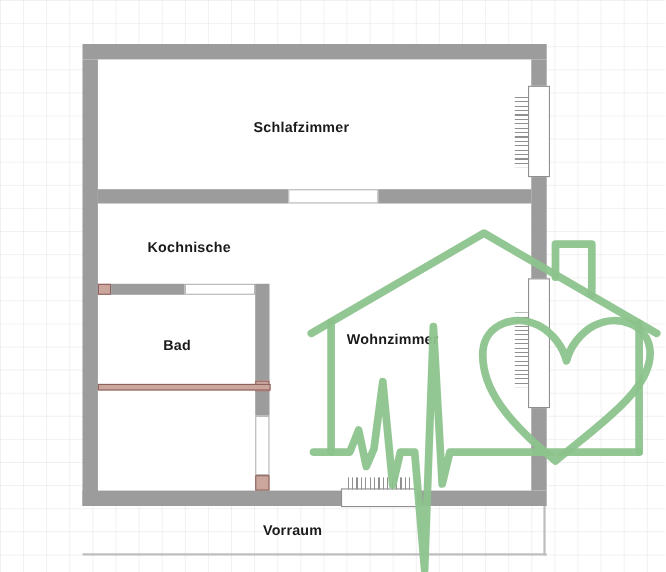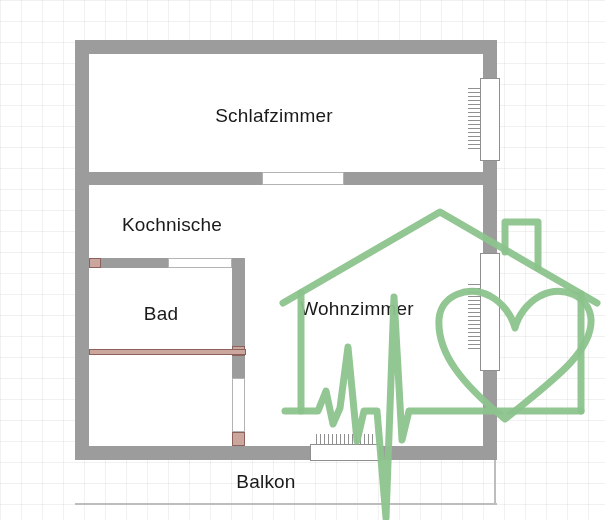--- a/index.html
+++ b/index.html
@@ -13,21 +13,21 @@
     font-family:"Liberation Sans", sans-serif;
   }
   .floor{position:absolute;background:#fff;}
   .wall{position:absolute;background:var(--wall,#9c9c9c);}
   .opening{position:absolute;background:#fff;border:1px solid #b3b3b3;box-sizing:border-box;}
   .window{position:absolute;background:#fff;border:1px solid #8f8f8f;box-sizing:border-box;}
   .radiator-h{position:absolute;background:repeating-linear-gradient(to bottom,#909090 0 1px,transparent 1px,transparent 4px);}
   .radiator-v{position:absolute;background:repeating-linear-gradient(to right,#909090 0 1px,transparent 1px,transparent 4px);}
   .red{position:absolute;background:var(--door-fill,#cba69d);border:1px solid var(--door-frame,#8d615c);box-sizing:border-box;}
   .thin{position:absolute;background:#bdbdbd;}
-  .room-label{position:absolute;color:var(--label-text,#1a1a1a);font-size:19px;line-height:17px;text-align:center;letter-spacing:.2px;}
+  .room-label{position:absolute;color:var(--label-text,#1a1a1a);font-size:13px;line-height:17px;text-align:center;letter-spacing:.2px;font-weight:bold;}
   .wm{position:absolute;left:0;top:0;width:605px;height:520px;pointer-events:none;}
   .wm path{fill:none;stroke:var(--watermark-green,#8cc38c);stroke-width:7;stroke-linecap:round;stroke-linejoin:round;opacity:.95;}
 </style>
 </head>
 <body>
 
 <div class="canvas">
 
   <div class="floor" style="left:89px;top:54px;width:394px;height:392px;"></div>
 
@@ -61,21 +61,21 @@
   <div class="window" style="left:310px;top:444px;width:70px;height:17px;"></div>
   <div class="radiator-v" style="left:316px;top:434px;width:58px;height:11px;"></div>
 
   <div class="thin" style="left:75px;top:503px;width:422px;height:2px;"></div>
   <div class="thin" style="left:494px;top:460px;width:2px;height:45px;"></div>
 
   <div class="room-label" style="left:199px;top:107px;width:150px;">Schlafzimmer</div>
   <div class="room-label" style="left:107px;top:216px;width:130px;">Kochnische</div>
   <div class="room-label" style="left:131px;top:305px;width:60px;text-align:center;">Bad</div>
   <div class="room-label" style="left:294px;top:300px;width:126px;">Wohnzimmer</div>
-  <div class="room-label" style="left:226px;top:473px;width:80px;">Balkon</div>
+  <div class="room-label" style="left:226px;top:473px;width:80px;">Vorraum</div>
 
   <svg class="wm" viewBox="0 0 605 520" xmlns="http://www.w3.org/2000/svg">
     <path d="M283 303 L440 212 L597 303"></path>
     <path d="M505 252 V222 H538 V268"></path>
     <path d="M301 293 V411"></path>
     <path d="M581 294 V411"></path>
     <path d="M285 411 H318 L326 391 L333 424 L340 408 L348 347 L357 441 L364 411 H377 L386 518 L394 297 L402 440 L409 411 H581"></path>
     <path d="M505 419 C462 384 437 353 439 319 C441 295 468 285 490 296 C503 303 512 316 515 328 C518 316 527 303 540 296 C562 285 589 295 591 319 C593 353 548 384 505 419 Z"></path>
   </svg>
 

